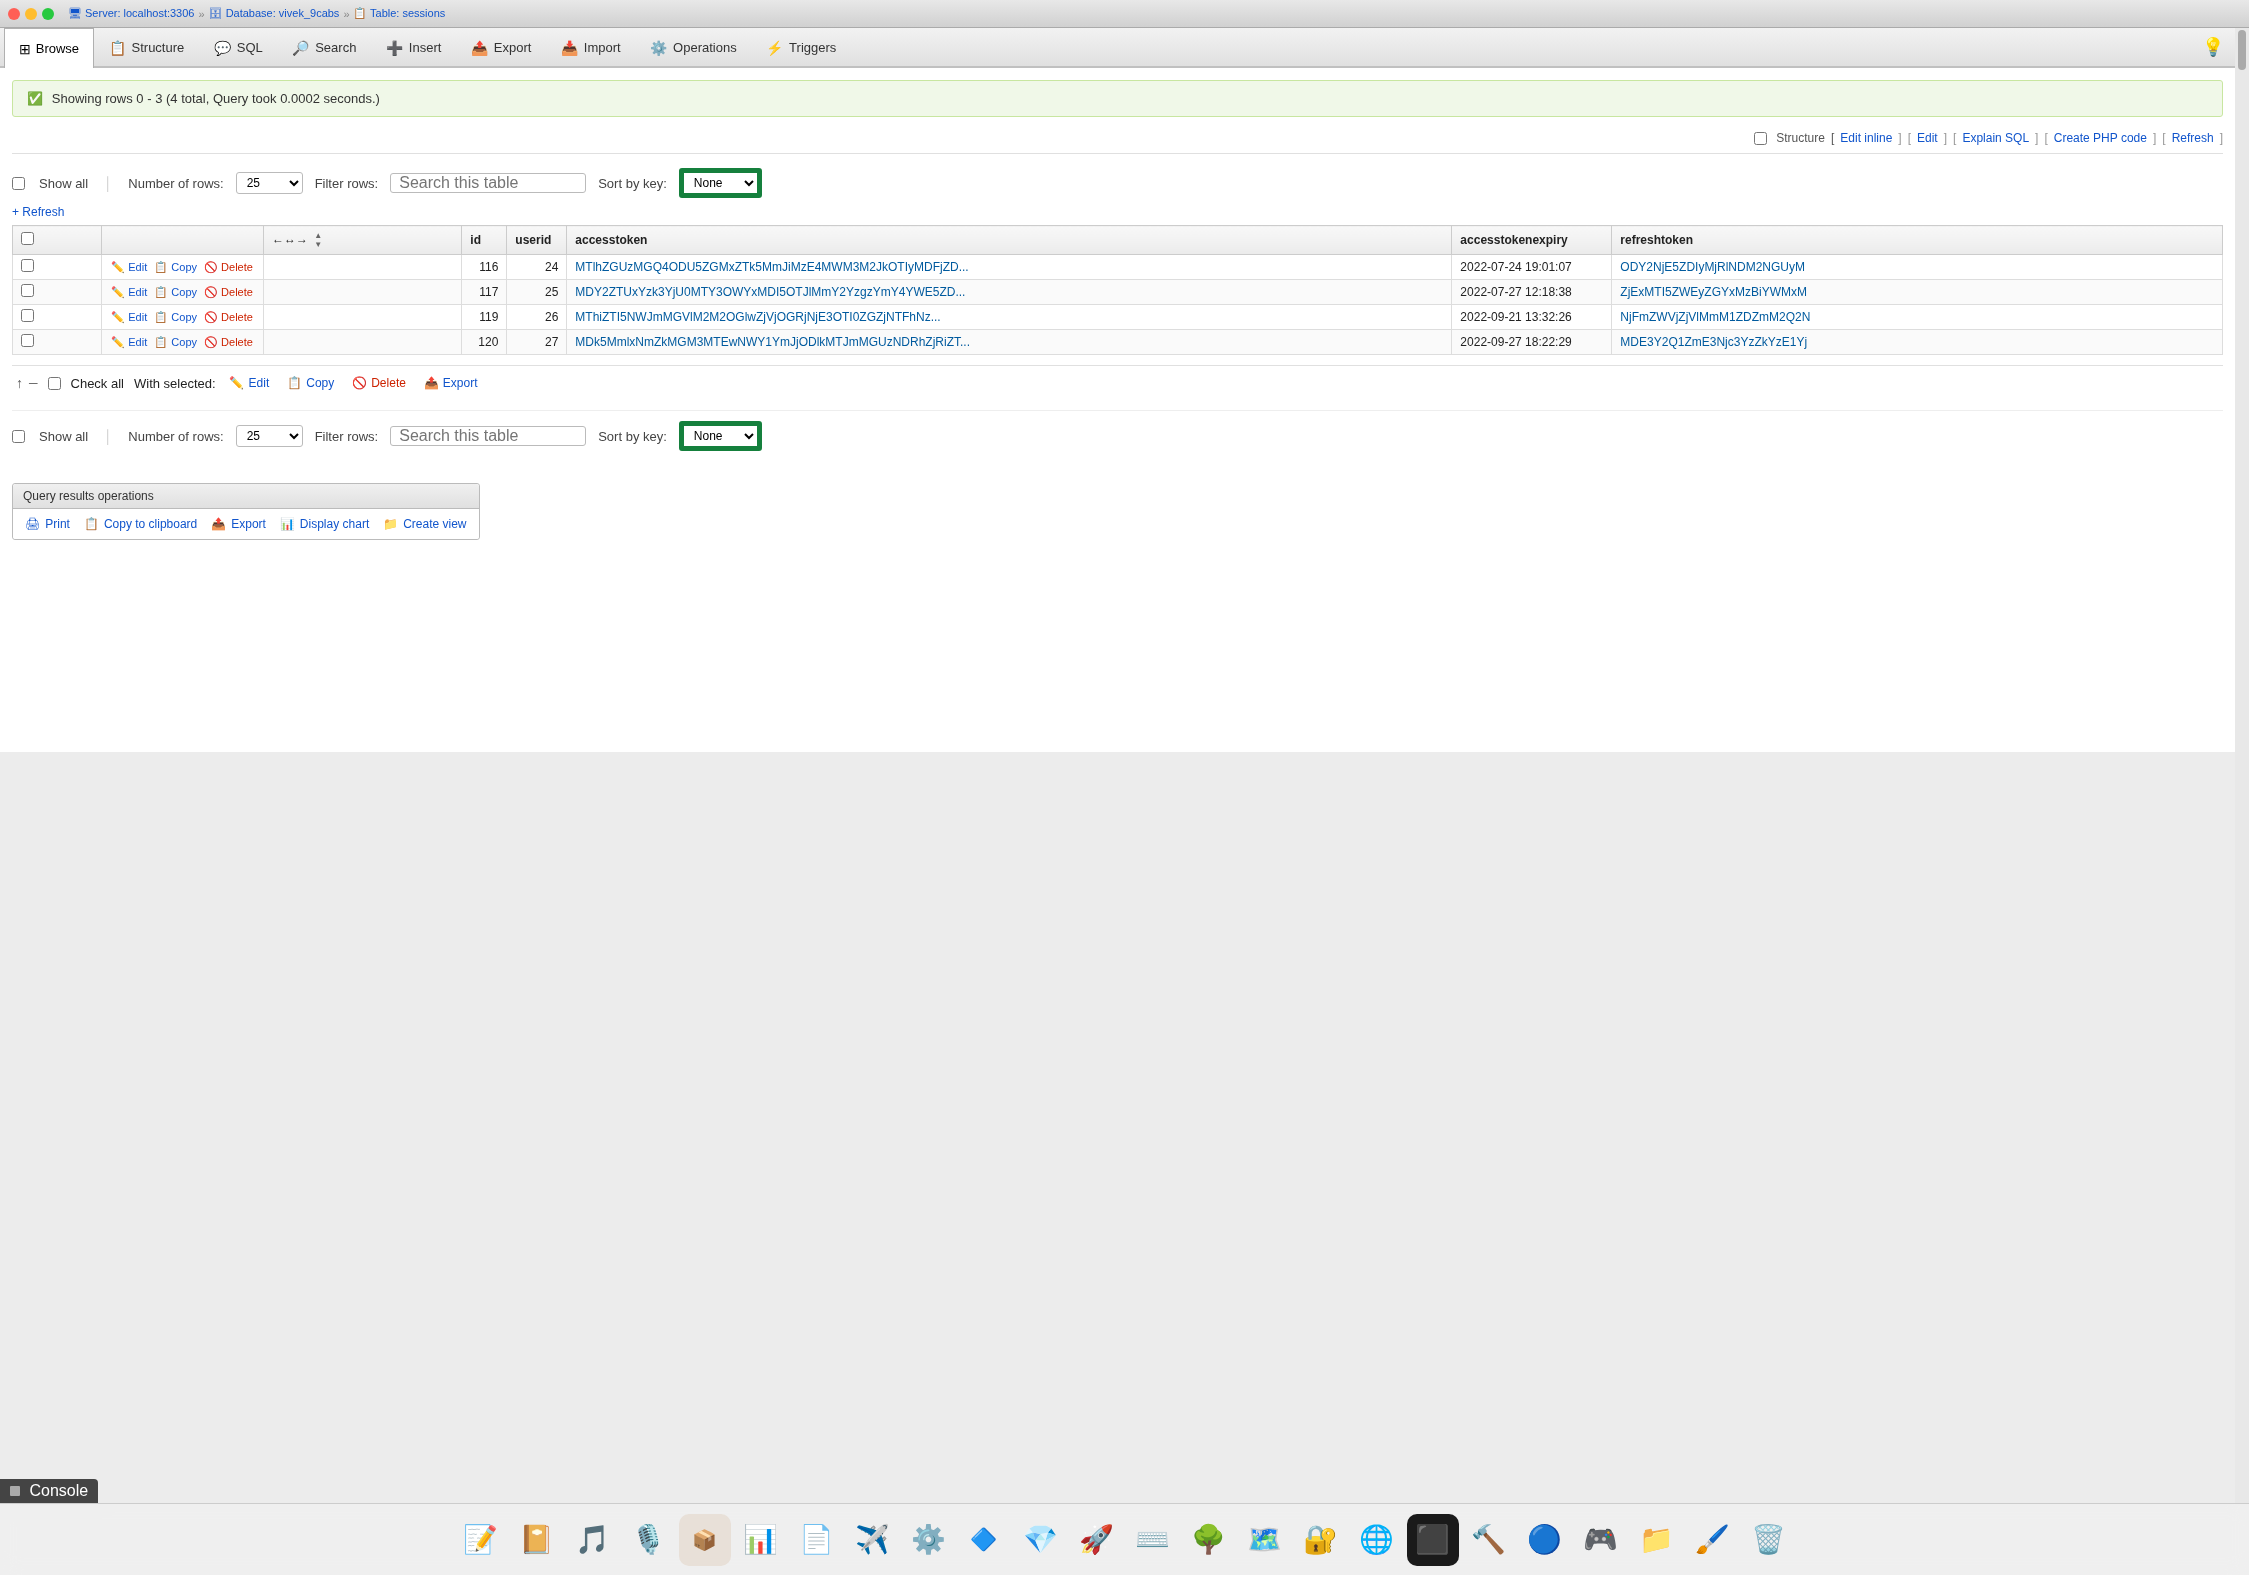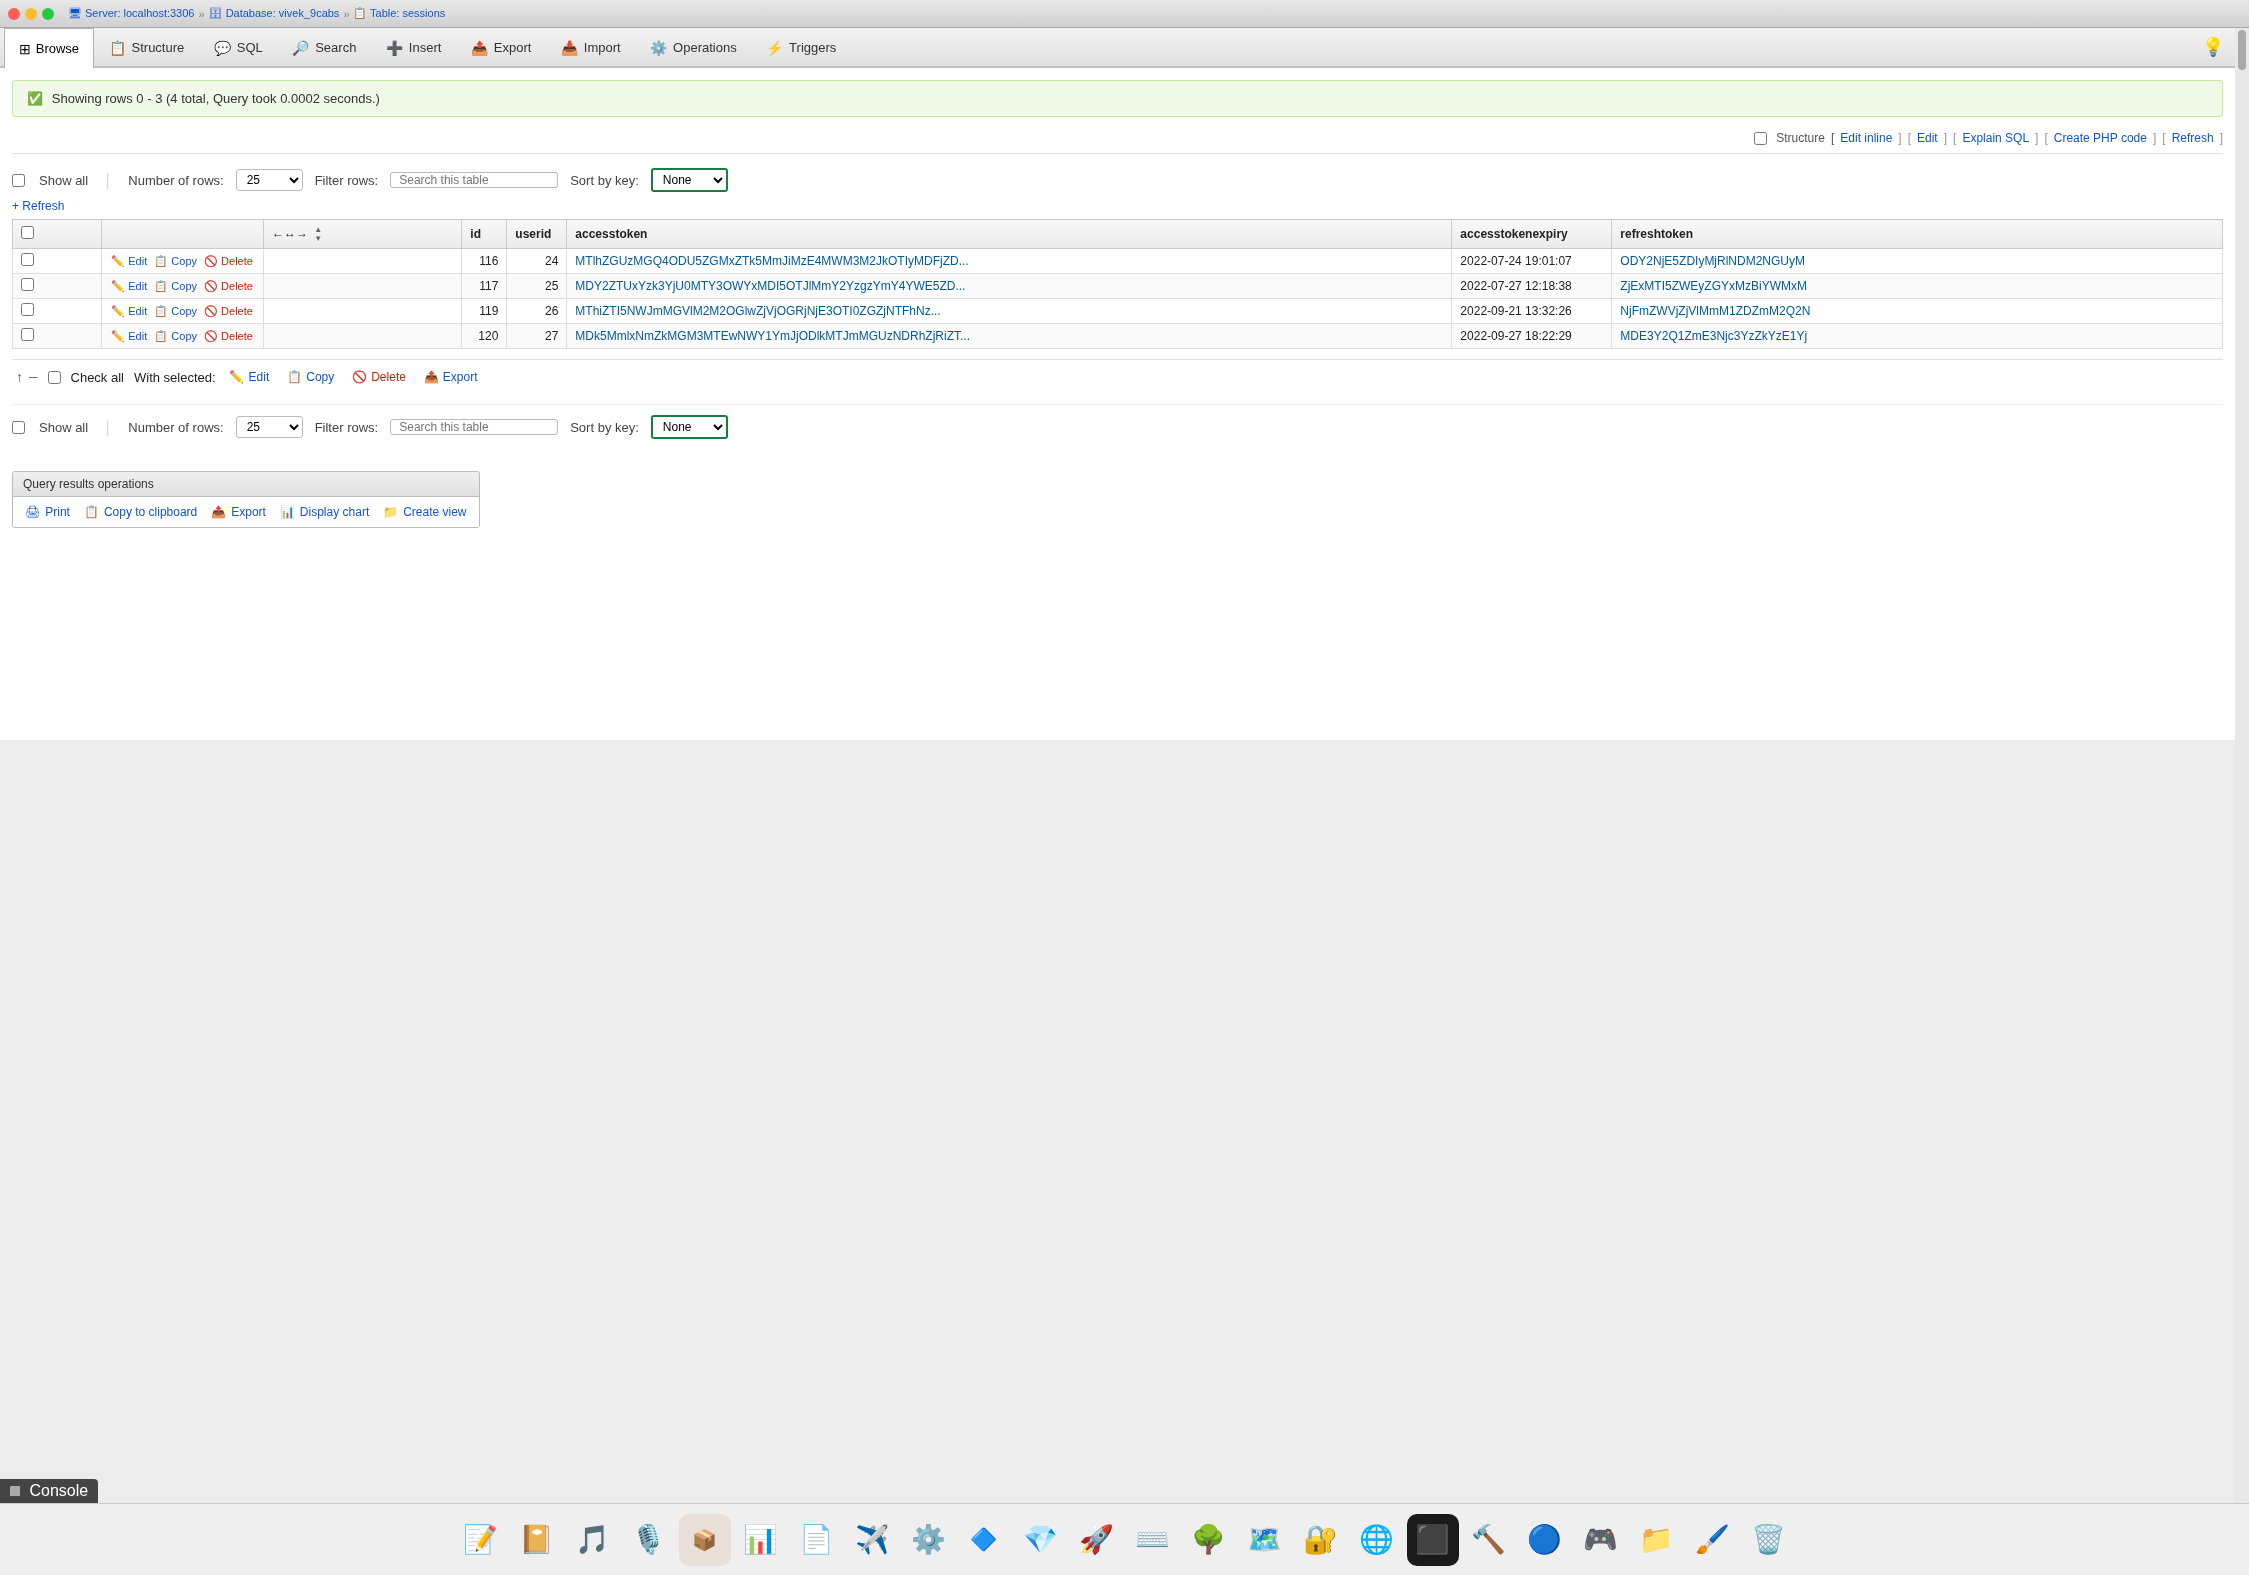--- a/index.html
+++ b/index.html
@@ -137,27 +137,27 @@
       padding: 2px 18px 2px 6px;
       font-size: 12px;
       background: white;
       appearance: auto;
       cursor: pointer;
     }
     .filter-input {
       border: 1px solid #bbb;
       border-radius: 3px;
       padding: 0 8px;
-      font-size: 12px;
-      width: 168px;
+      font-size: 16px;
+      width: 196px;
       color: #999;
       background: white;
     }
     .sort-select {
-      border: 2px solid #15803d;
+      border: 5px solid #15803d;
       border-radius: 3px;
       padding: 2px 18px 2px 6px;
       font-size: 12px;
       background: white;
       cursor: pointer;
       appearance: auto;
     }
 
     
     .options-link {

